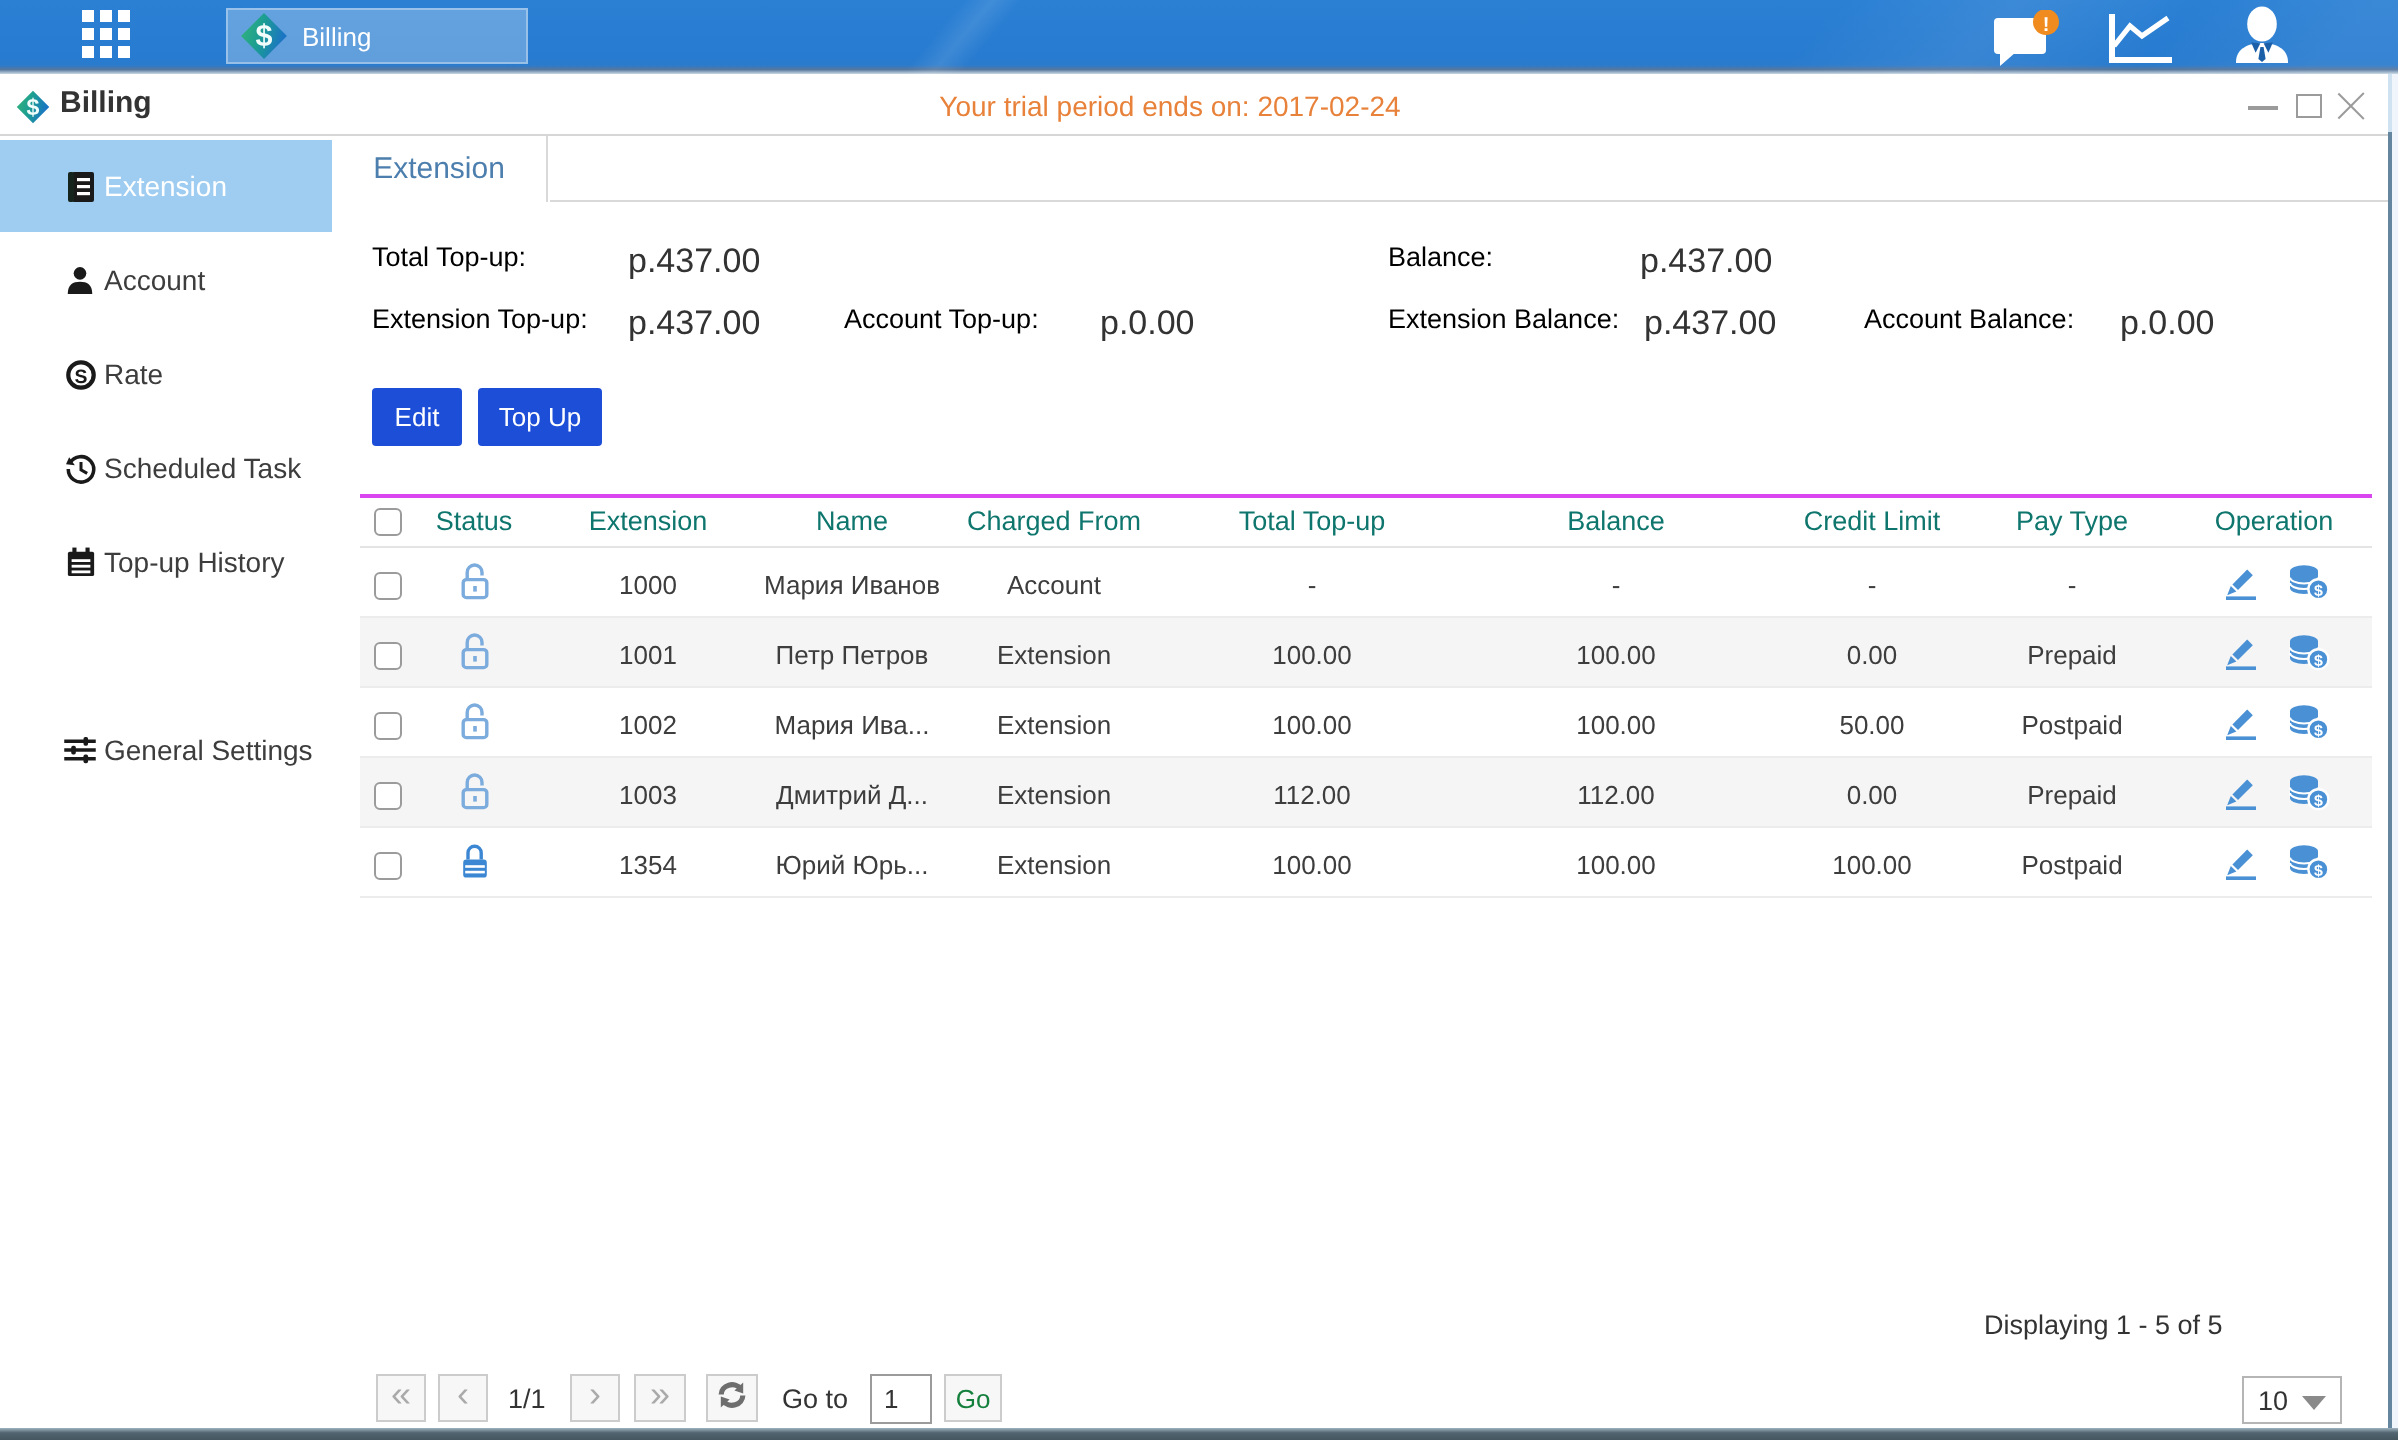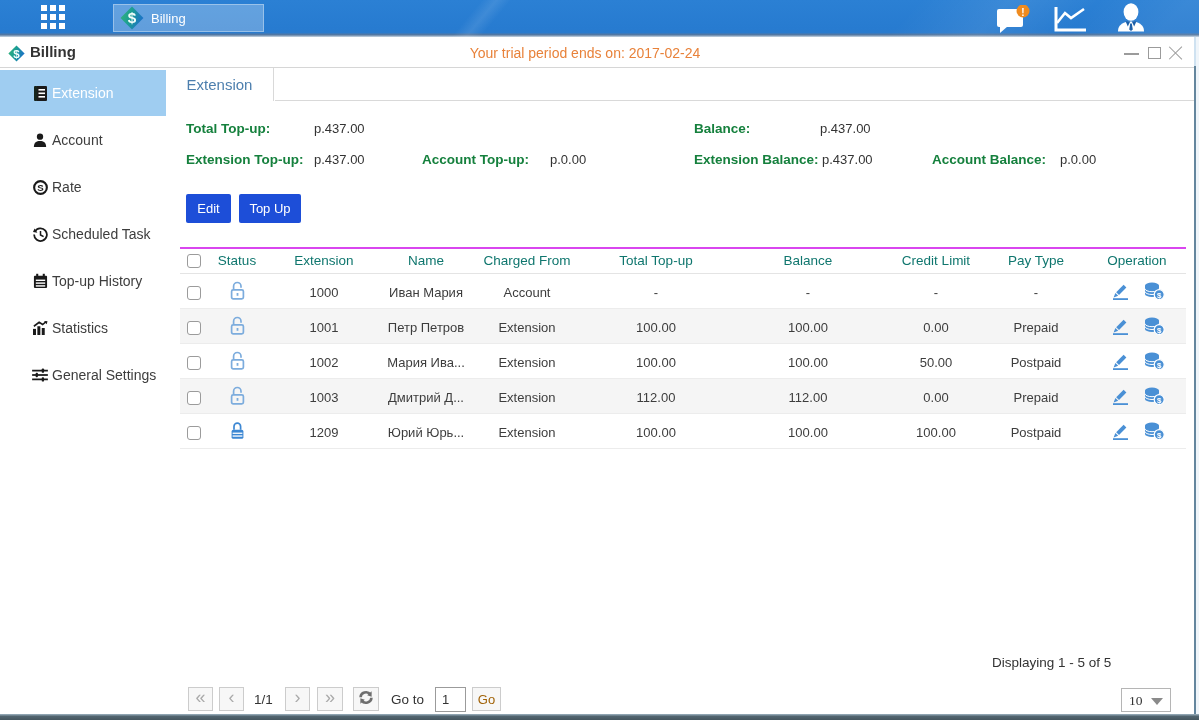--- a/index.html
+++ b/index.html
@@ -45,41 +45,41 @@
 .sitem .lbl { position:absolute; left:52px; font-size:14px; color:#3d3d3d; }
 .sitem.active { background:#9fcdf1; }
 .sitem.active .lbl { color:#fff; }
 
 
 #tabbar { left:166px; top:68px; width:1028px; height:33px; background:#fff; }
 #tabbar .tab { position:absolute; left:0px; top:0; width:108px; height:33px; border-right:1px solid #d9d9d9; 
   display:flex; align-items:center; justify-content:center; font-size:15px; color:#4d7fae; background:#fff; }
 #tabbar .rest { position:absolute; left:109px; top:0; width:919px; height:33px; border-bottom:1px solid #d9d9d9; }
 
-.lab { position:absolute; font-size:13.5px; font-weight:bold; color:#15803d; }
-.val { position:absolute; font-size:13px; color:#333; }
+.lab { position:absolute; font-size:13.5px; font-weight:normal; color:#000000; }
+.val { position:absolute; font-size:17px; color:#333; }
 
 .btn { position:absolute; background:#1d4ed8; color:#fff; font-size:13px; border-radius:2px;
   display:flex; align-items:center; justify-content:center; }
 
 
 #tbl { left:180px; top:247px; width:1006px; }
 #tbl table { border-collapse:collapse; width:1006px; table-layout:fixed; font-size:13px; color:#3d3d3d; }
 #tbl thead td { border-top:2px solid #d946ef; border-bottom:1px solid #e4e4e4; height:25px; font-size:13.5px; color:#0f766e;text-align:center; }
 #tbl tbody td { height:35px; padding-top:3px; border-bottom:1px solid #ececec; }
 #tbl td { text-align:center; padding:0; overflow:hidden; white-space:nowrap; }
 #tbl tr.alt { background:#f5f5f5; }
 .cb { display:inline-block; width:14px; height:14px; border:1px solid #9b9b9b; border-radius:3px; background:#fff; vertical-align:middle; }
 
 
 .pbtn { position:absolute; top:687px; height:24px; background:#f7f7f7; border:1px solid #ccc; color:#aaa;
   display:flex; align-items:center; justify-content:center; font-size:18px; padding-bottom:3px; }
 #goinput { position:absolute; top:687px; left:435px; width:31px; height:25px; border:1px solid #9b9b9b; background:#fff;
   font-size:13px; color:#333; display:flex; align-items:center; padding-left:6px; }
-#pgsel { position:absolute; left:1121px; top:688px; width:50px; height:24px; border:1px solid #b5b5b5; background:#fff;font-family:Liberation Serif, serif; }
+#pgsel { position:absolute; left:1121px; top:688px; width:50px; height:24px; border:1px solid #b5b5b5; background:#fff; }
 #pgsel .num { position:absolute; left:7px; top:4px; font-size:13.5px; color:#333; }
 #pgsel .tri { position:absolute; right:7px; top:9px; width:0; height:0; border-left:6px solid transparent; border-right:6px solid transparent; border-top:7px solid #8a8a8a; }
 
 
 #rightedge { left:1194px; top:66px; width:2px; height:649px; background:#64869e; }
 #bottomedge { left:0; top:714px; width:1199px; height:6px; background:linear-gradient(180deg,#9fb4c2 0%, #51646f 40%, #45565f 100%); }
 </style>
 </head>
 <body>
 <div id="root">
@@ -200,32 +200,20 @@
     <div class="sitem" style="top:143px">
       <span class="ic">
           <svg width="15" height="15" viewBox="0 0 17 17">
         <path d="M2.2,5.2 A7.2,7.2 0 1 1 1.3,8.5" fill="none" stroke="#1a1a1a" stroke-width="2"></path>
         <polygon points="0,5.8 5,6.4 1.8,1.8" fill="#1a1a1a"></polygon>
         <path d="M8.5,4.5 L8.5,9 L12,11" fill="none" stroke="#1a1a1a" stroke-width="1.7"></path>
       </svg>
         </span>
       <span class="lbl">Scheduled Task</span>
     </div>
-    <div class="sitem" style="top:237px">
-      <span class="ic">
-          <svg width="16" height="14" viewBox="0 0 18 16">
-        <rect x="1" y="9" width="3.4" height="7" fill="#1a1a1a"></rect>
-        <rect x="6" y="6" width="3.4" height="10" fill="#1a1a1a"></rect>
-        <rect x="11" y="8" width="3.4" height="8" fill="#1a1a1a"></rect>
-        <path d="M2,6 L8,1.5 L12,4 L16,0.8" stroke="#1a1a1a" stroke-width="1.8" fill="none"></path>
-        <polygon points="17.5,0 13.5,0.5 16.8,3.6" fill="#1a1a1a"></polygon>
-      </svg>
-        </span>
-      <span class="lbl">Statistics</span>
-    </div>
     <div class="sitem" style="top:284px">
       <span class="ic">
           <svg width="16" height="14" viewBox="0 0 18 16">
         <rect x="0" y="2" width="18" height="2" fill="#1a1a1a"></rect>
         <rect x="0" y="7" width="18" height="2" fill="#1a1a1a"></rect>
         <rect x="0" y="12" width="18" height="2" fill="#1a1a1a"></rect>
         <rect x="11" y="0.5" width="2.6" height="5" rx="1" fill="#1a1a1a"></rect>
         <rect x="4" y="5.5" width="2.6" height="5" rx="1" fill="#1a1a1a"></rect>
         <rect x="11" y="10.5" width="2.6" height="5" rx="1" fill="#1a1a1a"></rect>
       </svg>
@@ -286,21 +274,21 @@
       </thead>
       <tbody>
         <tr>
           <td><span class="cb"></span></td>
           <td><svg width="17" height="19" viewBox="0 0 17 19">
                 <path d="M4.6,8.8 L4.6,5.2 A3.7,3.7 0 0 1 12,5.2 L12,6.8" fill="none" stroke="#7cacdd" stroke-width="1.7"></path>
                 <rect x="2.6" y="8.8" width="11.8" height="9" rx="1.6" fill="none" stroke="#7cacdd" stroke-width="1.7"></rect>
                 <rect x="7.6" y="12" width="1.8" height="2.8" fill="#7cacdd"></rect>
               </svg></td>
           <td>1000</td>
-            <td>Иван Мария</td>
+            <td>Мария Иванов</td>
             <td>Account</td>
             <td>-</td>
             <td>-</td>
             <td>-</td>
             <td>-</td>
           <td><svg width="62" height="21" viewBox="0 0 62 21">
                 <g fill="#4a90d5">
                   <path d="M10.2,12.2 L17.6,4.8 L20.4,7.6 L13,15 Z"></path>
                   <path d="M7.6,17.6 L9.4,13 L12.2,15.8 Z"></path>
                   <rect x="7" y="18.2" width="15" height="1.8"></rect>
@@ -406,21 +394,21 @@
               </svg></td>
         </tr>
         <tr>
           <td><span class="cb"></span></td>
           <td><svg width="17" height="19" viewBox="0 0 17 19">
                 <path d="M5,8.8 L5,5.4 A3.3,3.3 0 0 1 11.6,5.4 L11.6,8.8" fill="none" stroke="#3c87d3" stroke-width="1.7"></path>
                 <rect x="2.6" y="8.8" width="11.8" height="9" rx="1.6" fill="#3c87d3"></rect>
                 <rect x="3.6" y="11.6" width="9.8" height="1.3" fill="#fff"></rect>
                 <rect x="3.6" y="14.4" width="9.8" height="1.3" fill="#fff"></rect>
               </svg></td>
-          <td>1209</td>
+          <td>1354</td>
             <td>Юрий Юрь...</td>
             <td>Extension</td>
             <td>100.00</td>
             <td>100.00</td>
             <td>100.00</td>
             <td>Postpaid</td>
           <td><svg width="62" height="21" viewBox="0 0 62 21">
                 <g fill="#4a90d5">
                   <path d="M10.2,12.2 L17.6,4.8 L20.4,7.6 L13,15 Z"></path>
                   <path d="M7.6,17.6 L9.4,13 L12.2,15.8 Z"></path>
@@ -448,21 +436,21 @@
   <div class="pbtn" style="left:353px;width:26px">
     <svg width="16" height="15" viewBox="0 0 16 15">
       <path d="M2.6,7.2 A5.4,4.9 0 0 1 12.4,4.4" fill="none" stroke="#6e6e6e" stroke-width="2.6"></path>
       <polygon points="13.6,1.2 13.6,6.8 9.2,5.2" fill="#6e6e6e"></polygon>
       <path d="M13.4,7.8 A5.4,4.9 0 0 1 3.6,10.6" fill="none" stroke="#6e6e6e" stroke-width="2.6"></path>
       <polygon points="2.4,13.8 2.4,8.2 6.8,9.8" fill="#6e6e6e"></polygon>
     </svg>
   </div>
   <span class="val" style="left:391px;top:692px;font-size:13.5px">Go to</span>
   <div id="goinput">1</div>
-  <div class="pbtn" style="left:472px;width:29px;font-size:13px;color:#a16207;padding-bottom:0">Go</div>
+  <div class="pbtn" style="left:472px;width:29px;font-size:13px;color:#15803d;padding-bottom:0">Go</div>
   <span class="val" style="left:992px;top:655px;font-size:13.5px">Displaying 1 - 5 of 5</span>
   <div id="pgsel">
     <span class="num">10</span>
       <span class="tri"></span>
   </div>
 
   <div id="rightedge" class="abs"></div>
     <div class="abs" style="left:1196px;top:37px;width:3px;height:678px;background:#eff5fa"></div>
     <div class="abs" style="left:1194px;top:37px;width:2px;height:29px;background:#cfe2f1"></div>
   <div id="bottomedge" class="abs"></div>

